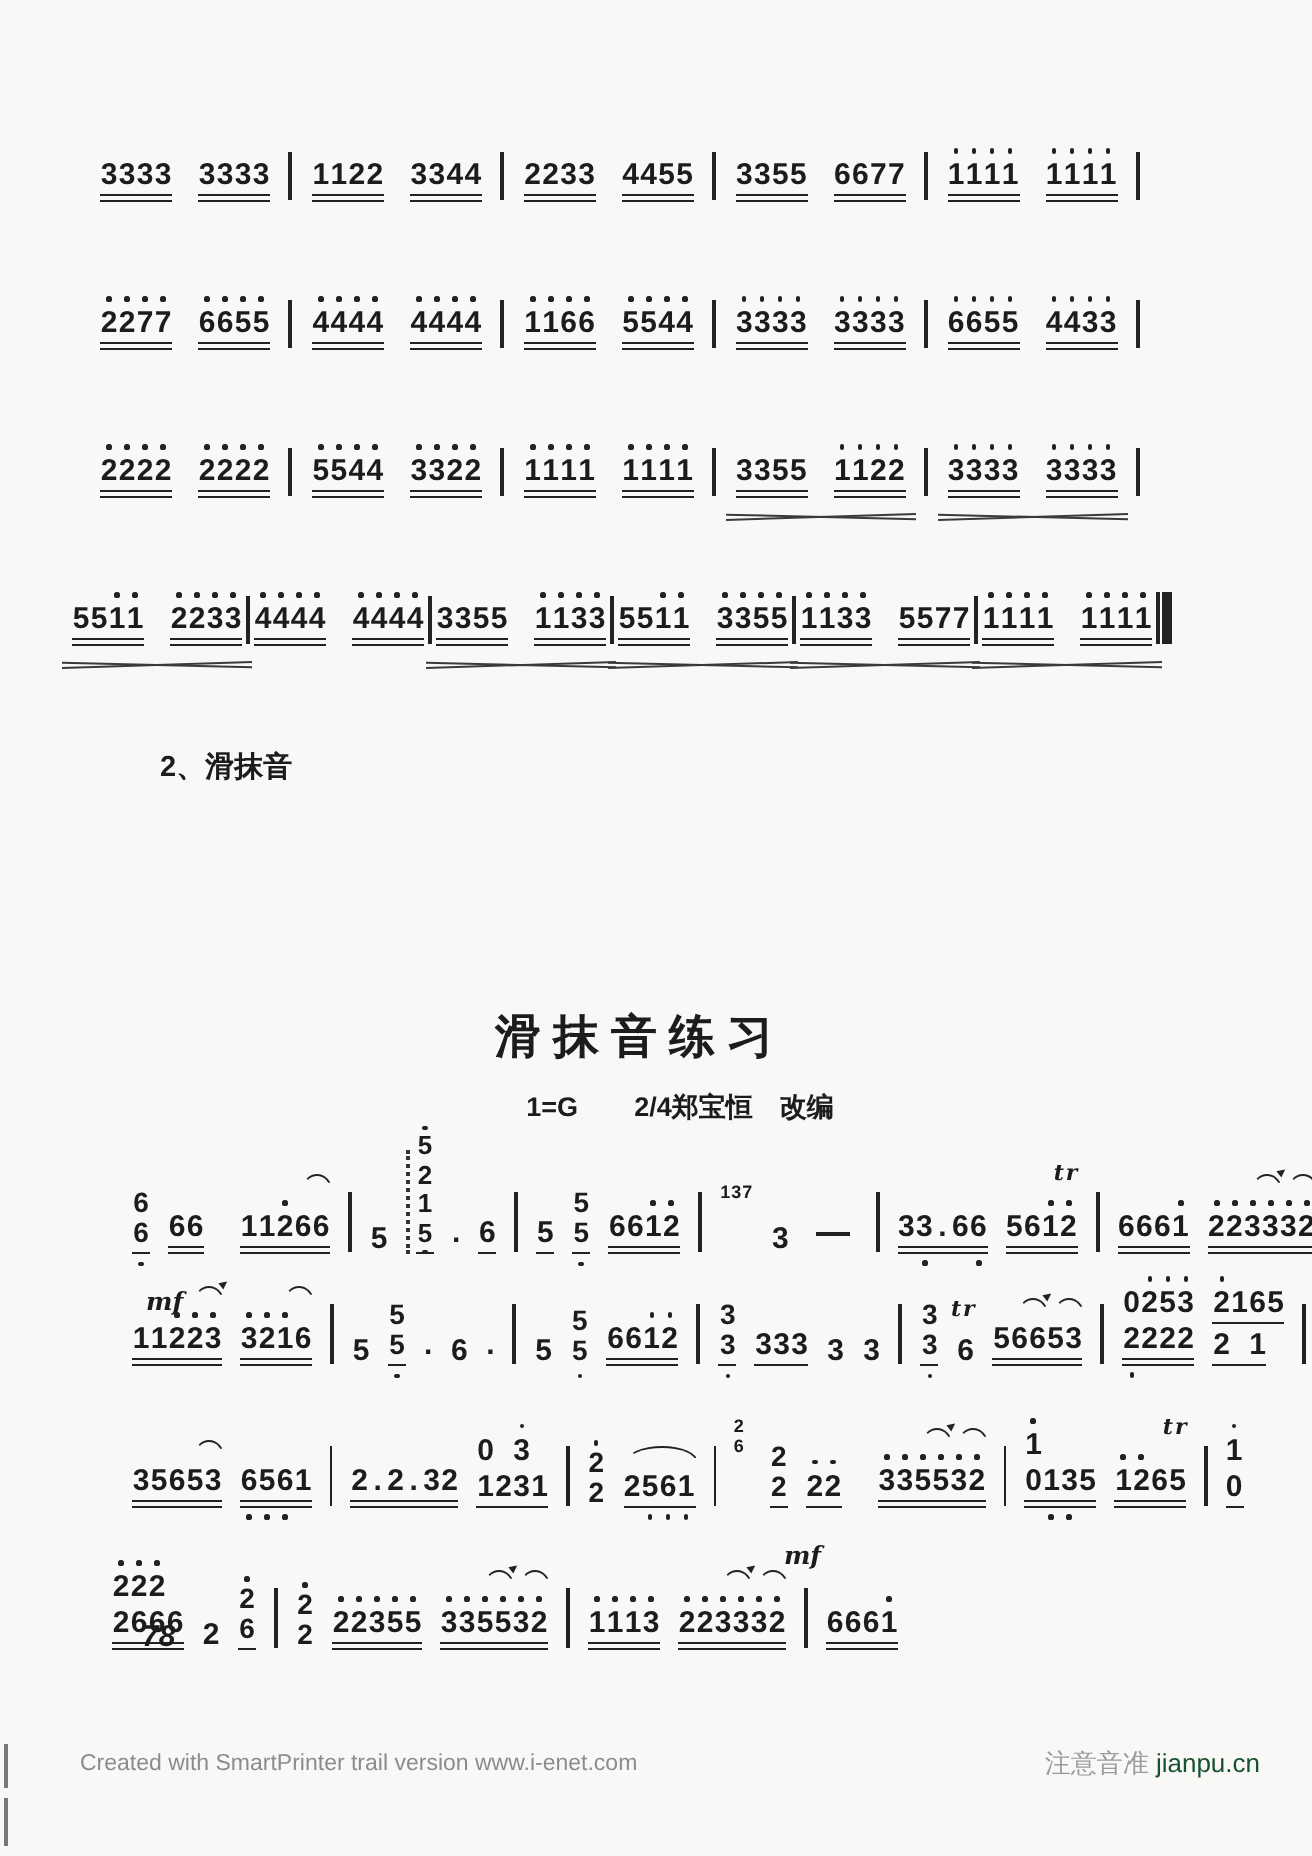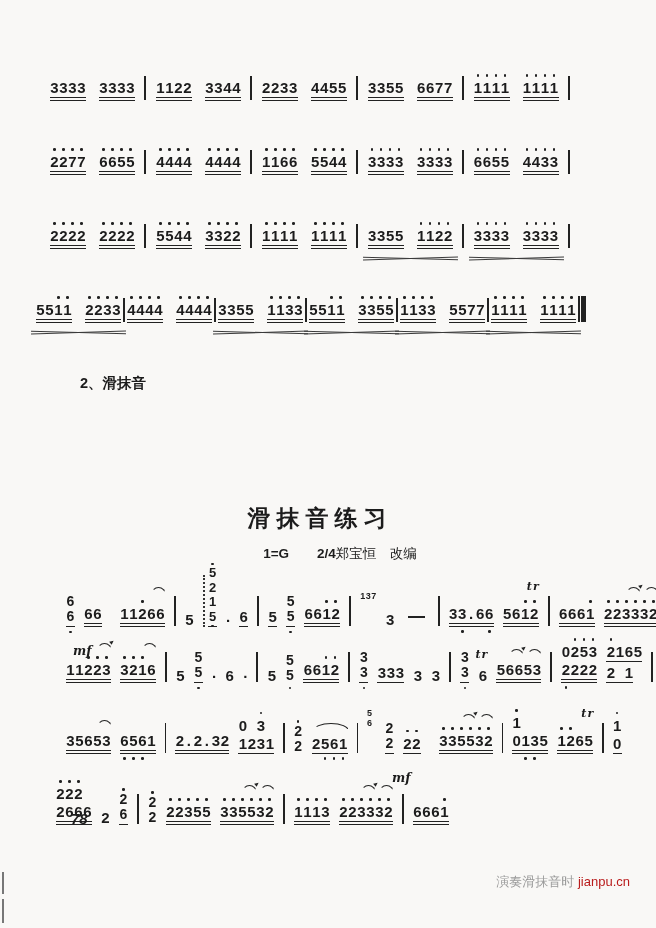--- a/index.html
+++ b/index.html
@@ -51,25 +51,25 @@
   
   .score{position:absolute;left:62px;top:560px;width:552px;height:300px;}
   .mline{position:absolute;display:flex;align-items:flex-end;gap:9px;}
   .mline .bar{height:30px;}
   
   .sec-head{position:absolute;left:80px;top:374px;font-size:14.5px;font-weight:700;}
   .sec-body{position:absolute;left:56px;top:394px;width:540px;font-size:13.8px;line-height:1.6;text-align:justify;text-indent:2em;}
   .title{position:absolute;left:0;right:16px;top:503px;text-align:center;font-size:23px;font-weight:700;letter-spacing:6px;}
   .meta{position:absolute;left:58px;right:62px;top:545px;display:flex;justify-content:center;align-items:baseline;margin-left:28px;}
   .meta .km{font-size:13.5px;font-weight:700;display:flex;gap:28px;}
-  .meta .credit{font-size:13.5px;font-weight:400;}
+  .meta .credit{font-size:13.5px;font-weight:700;}
   .pageno{position:absolute;left:71px;top:810px;font-size:15px;font-style:italic;font-weight:700;}
   .footer-left{position:absolute;left:40px;top:876px;font-size:11.5px;color:#8c8c8c;}
   .footer-right{position:absolute;right:26px;top:873px;font-size:13px;color:#9b9b9b;}
-  .footer-right .domain{color:#b91c1c;margin-top:43px;}
+  .footer-right .domain{color:#14532d;margin-top:43px;}
   .edge-mark{position:absolute;left:2px;width:2px;background:#777;}
   .em1{top:872px;height:22px;}
   .em2{top:899px;height:24px;}
 </style>
 </head>
 <body>
 
 <div class="page">
   <div class="drills" id="drills">
       <div class="drill-row" style="top: 0px;">
@@ -1537,21 +1537,21 @@
             </span>
             <span class="dc">
               <span class="dot"></span>
             </span>
             <span class="dc">
               <span class="dot"></span>
             </span>
           </div>
         </span>
         <span class="bar"></span>
-        <span class="grace">5 6</span>
+        <span class="grace">2 6</span>
         <span class="stk">
           <span class="nv">2</span>
           <span class="nv">2</span>
           <div class="ul"></div>
         </span>
         <span class="grp">
           <div class="drow">
             <span class="dc">
               <span class="dot"></span>
             </span>
@@ -1870,20 +1870,21 @@
             <span class="d">1</span>
           </div>
           <div class="ul"></div>
           <div class="ul"></div>
         </span>
       </div>
     </div>
 
   <div class="pageno">78</div>
 
+  <div class="footer-left">Created with SmartPrinter trail version www.i-enet.com</div>
   <div class="footer-right">
-    <span>演奏滑抹音时</span>
+    <span>注意音准</span>
     <span class="domain">jianpu.cn</span>
   </div>
 
   <div class="edge-mark em1"></div>
   <div class="edge-mark em2"></div>
 </div>
 
 </body></html>

